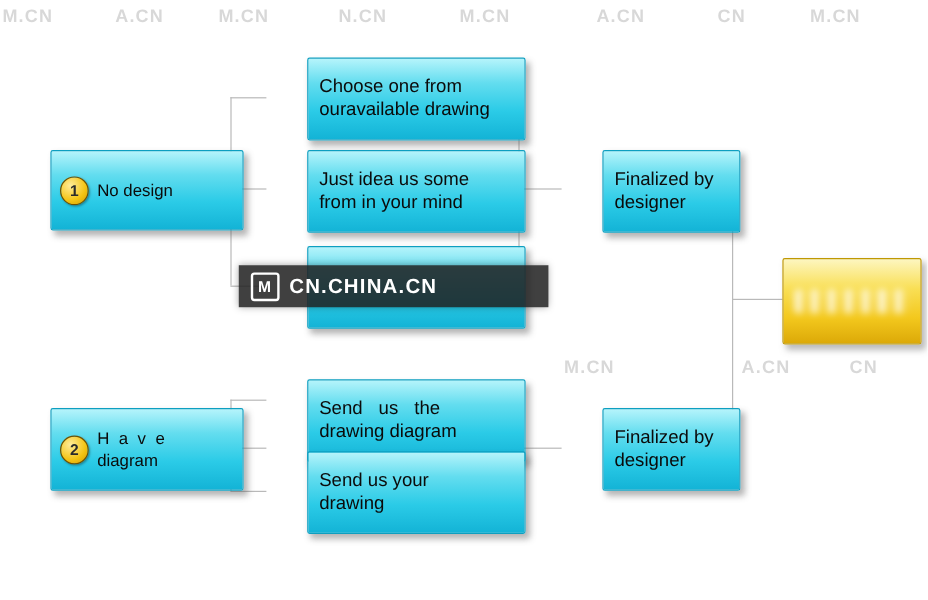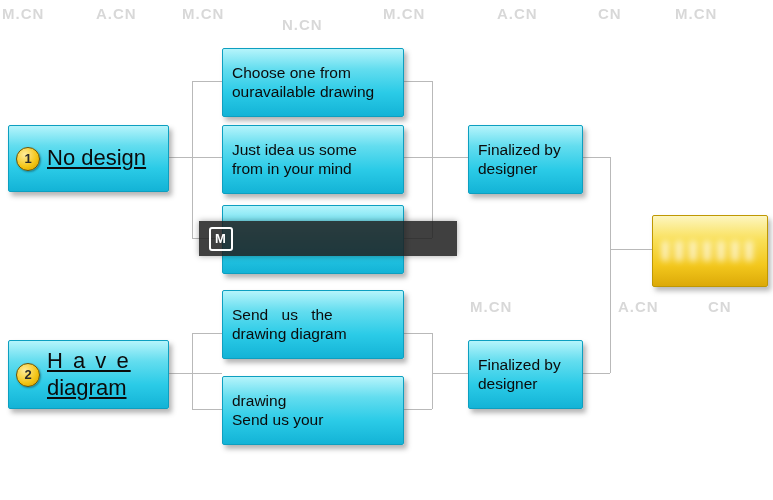--- a/index.html
+++ b/index.html
@@ -9,26 +9,26 @@
   .line{position:absolute;background:#b9b9b9;z-index:1;}
   .line.h{height:1px;}
   .line.v{width:1px;}
 
   
   .node{
     position:absolute;z-index:2;
     border:1px solid #0d9fc0;border-radius:2px;
     background:linear-gradient(180deg,#b5f4fb 0%,#63ddef 30%,#2bcbe7 65%,#13b3d6 100%);
     box-shadow:3px 4px 5px rgba(90,90,90,.45);
-    color:#0b0b0b;display:flex;align-items:center;
+    color:#0b0b0b;display:flex;align-items:center;margin-left:34px;
   }
   .node .text{padding:0 9px;line-height:1.22;font-size:15.5px;}
   .node .text span{display:block;}
   .left-node{padding-left:7px;gap:5px;font-size:18px;}
-  .left-node .text{padding:0 2px;font-size:22px;text-decoration:underline;}
+  .left-node .text{padding:0 2px;font-size:14px;}
   .lbl-lg{font-size:18px;}
   .ls{letter-spacing:2px;}
   .wide-words{word-spacing:9px;}
 
   .badge{
     width:22px;height:22px;border-radius:50%;flex:0 0 auto;
     background:radial-gradient(circle at 35% 30%,#ffec9a,#f3c413 60%,#cf9b00);
     border:1px solid #6e5200;box-shadow:1px 1px 2px rgba(0,0,0,.35);
     display:flex;align-items:center;justify-content:center;
     font-size:13px;font-weight:bold;color:#2b2b2b;
@@ -118,31 +118,31 @@
 
   <div class="node" style="left:222px;top:125px;width:180px;height:67px">
     <span class="text">
       <span>Just idea us some</span>
       <span>from in your mind</span>
     </span>
   </div>
 
   <div class="node" style="left:222px;top:205px;width:180px;height:67px"></div>
 
-  <div class="node" style="left:222px;top:290px;width:180px;height:67px">
+  <div class="node" style="left:222px;top:316px;width:180px;height:67px">
     <span class="text">
       <span class="wide-words">Send us the</span>
       <span>drawing diagram</span>
     </span>
   </div>
 
   <div class="node" style="left:222px;top:376px;width:180px;height:67px">
     <span class="text">
+      <span>Send us your</span>
       <span>drawing</span>
-      <span>Send us your</span>
     </span>
   </div>
 
   <div class="node" style="left:468px;top:125px;width:113px;height:67px">
     <span class="text">
       <span>Finalized by</span>
       <span>designer</span>
     </span>
   </div>
 
@@ -152,27 +152,28 @@
       <span>designer</span>
     </span>
   </div>
 
   <div class="gold" style="left:652px;top:215px;width:114px;height:70px">
     <div class="streaks"></div>
   </div>
 
   <div class="band">
     <span class="logo">M</span>
+    <span>CN.CHINA.CN</span>
   </div>
 
   <div>
       <span class="wm-tile" style="left: 2px; top: 5px;">M.CN</span>
       <span class="wm-tile" style="left: 96px; top: 5px;">A.CN</span>
       <span class="wm-tile" style="left: 182px; top: 5px;">M.CN</span>
-      <span class="wm-tile" style="left: 282px; top: 16px;">N.CN</span>
+      <span class="wm-tile" style="left: 282px; top: 5px;">N.CN</span>
       <span class="wm-tile" style="left: 383px; top: 5px;">M.CN</span>
       <span class="wm-tile" style="left: 497px; top: 5px;">A.CN</span>
       <span class="wm-tile" style="left: 598px; top: 5px;">CN</span>
       <span class="wm-tile" style="left: 675px; top: 5px;">M.CN</span>
       <span class="wm-tile" style="left: 470px; top: 298px;">M.CN</span>
       <span class="wm-tile" style="left: 618px; top: 298px;">A.CN</span>
       <span class="wm-tile" style="left: 708px; top: 298px;">CN</span>
     </div>
 
 </div>

